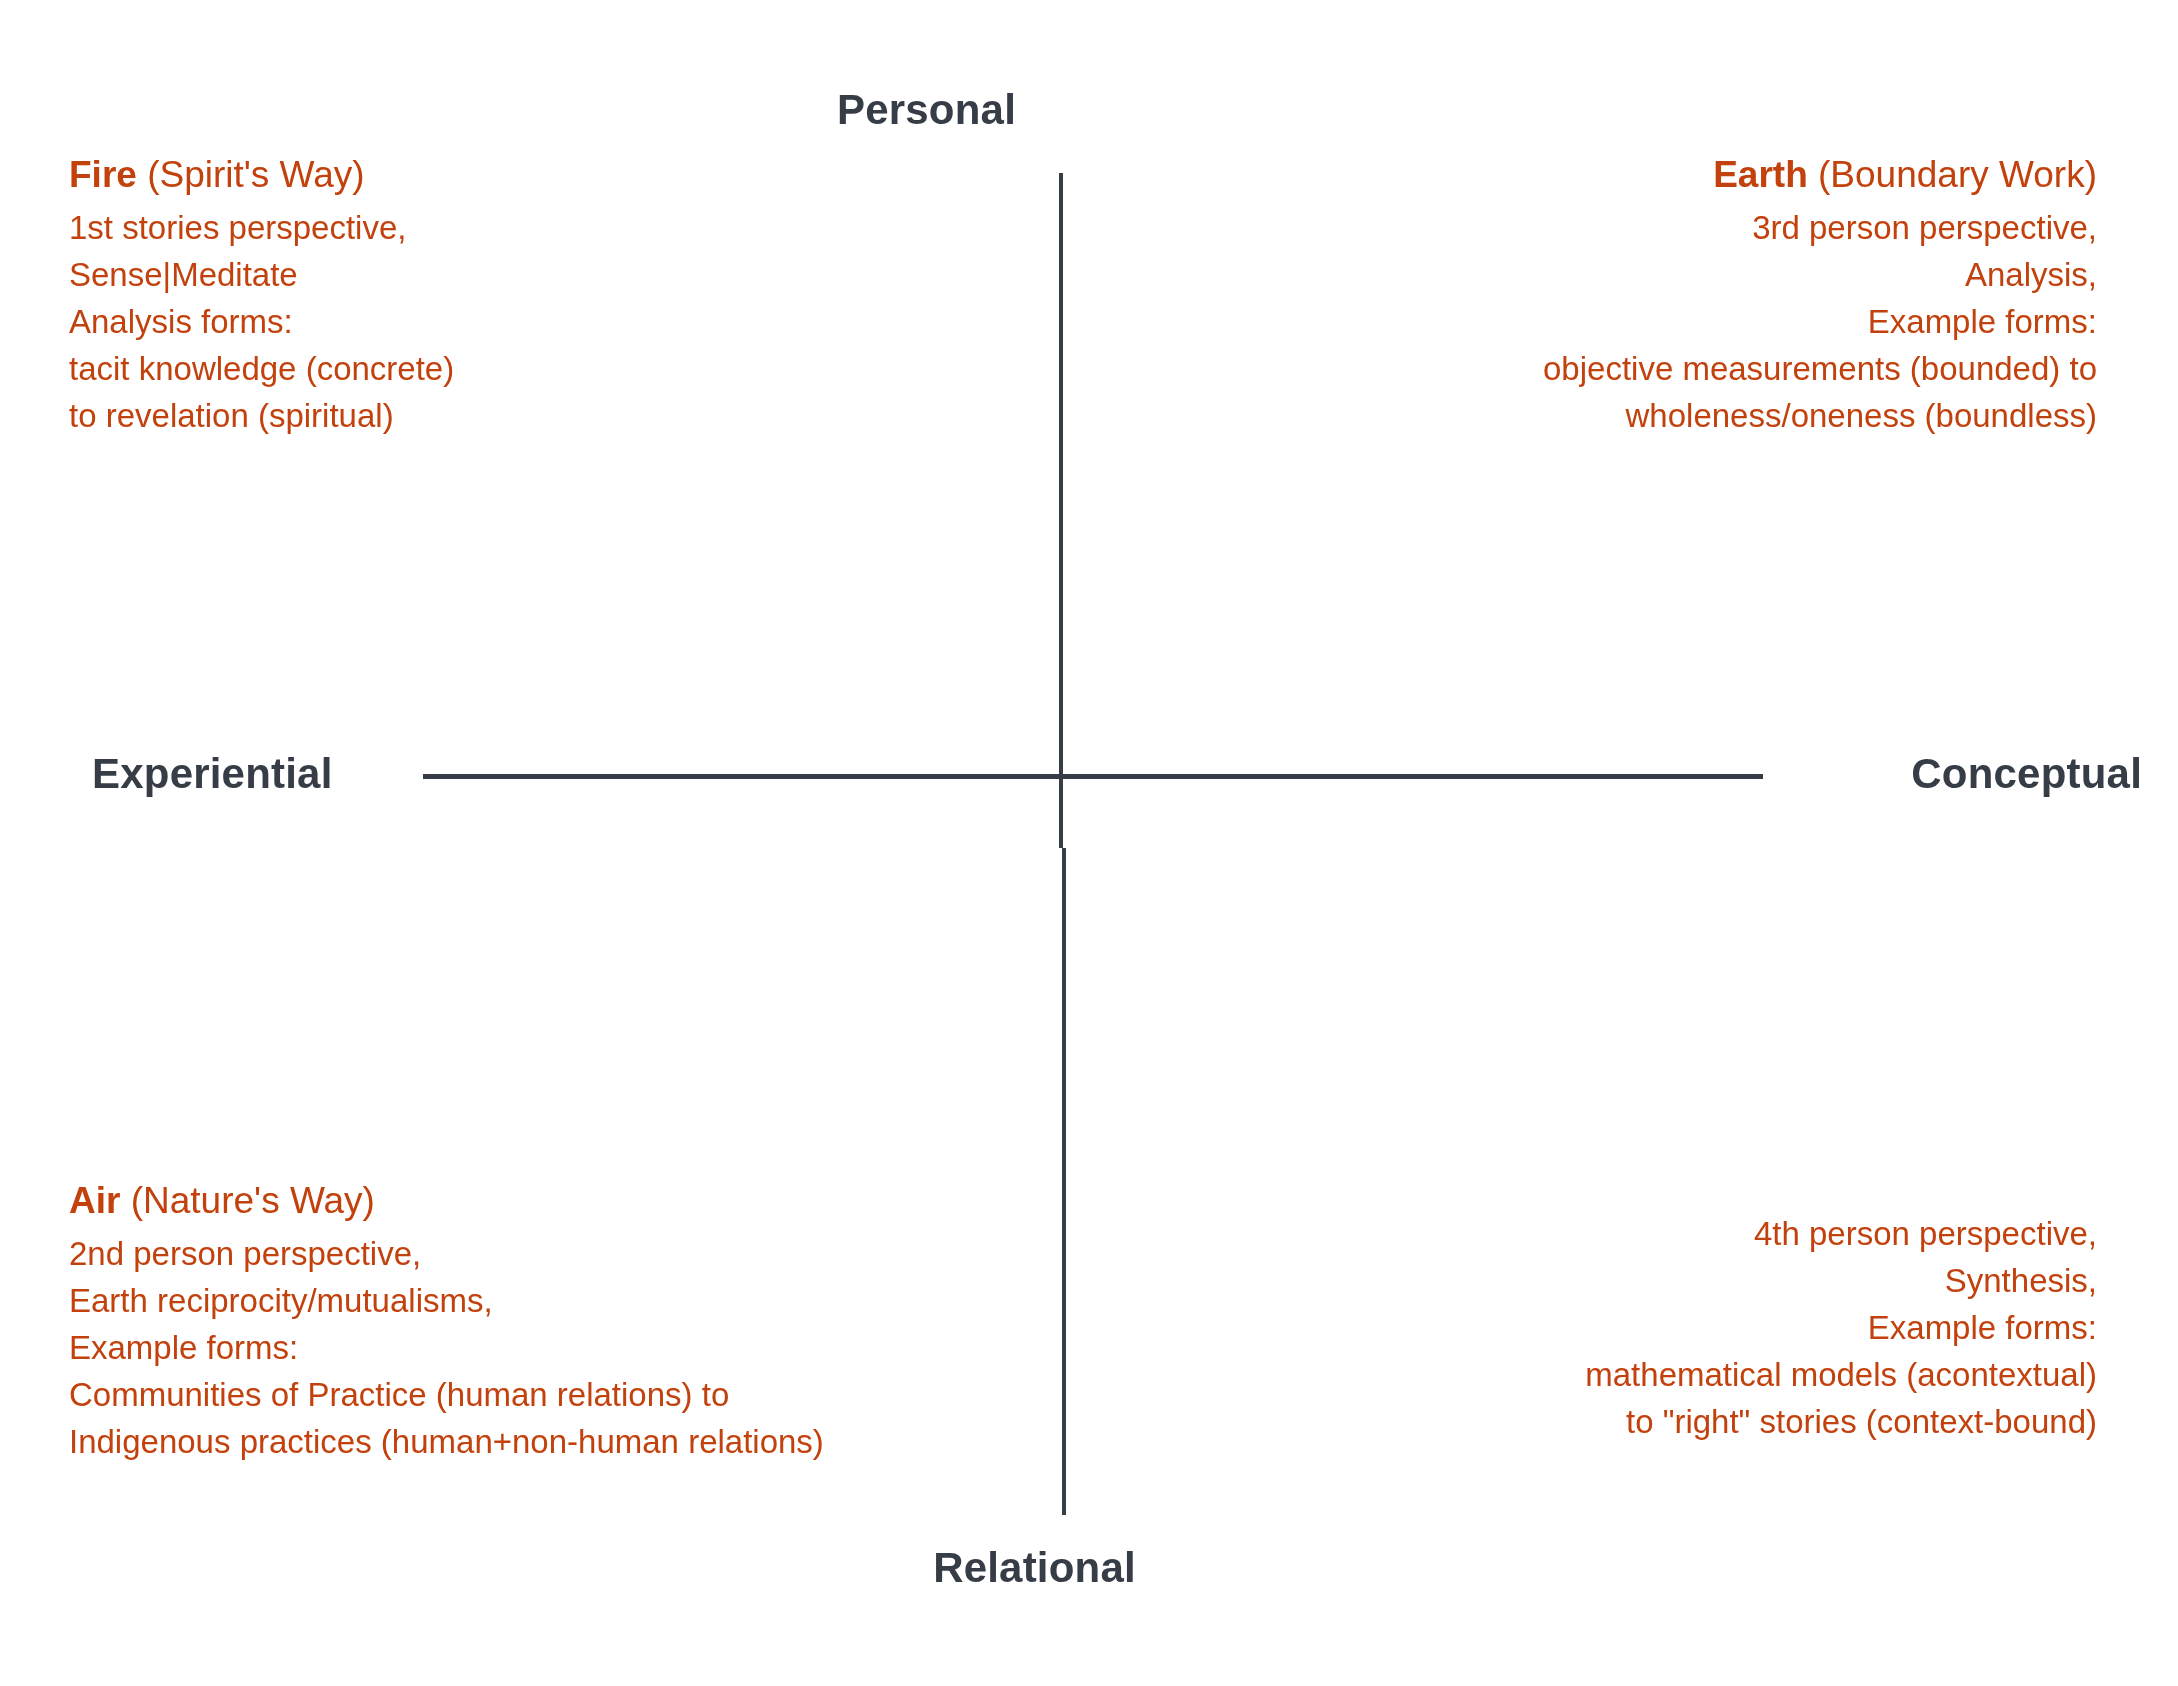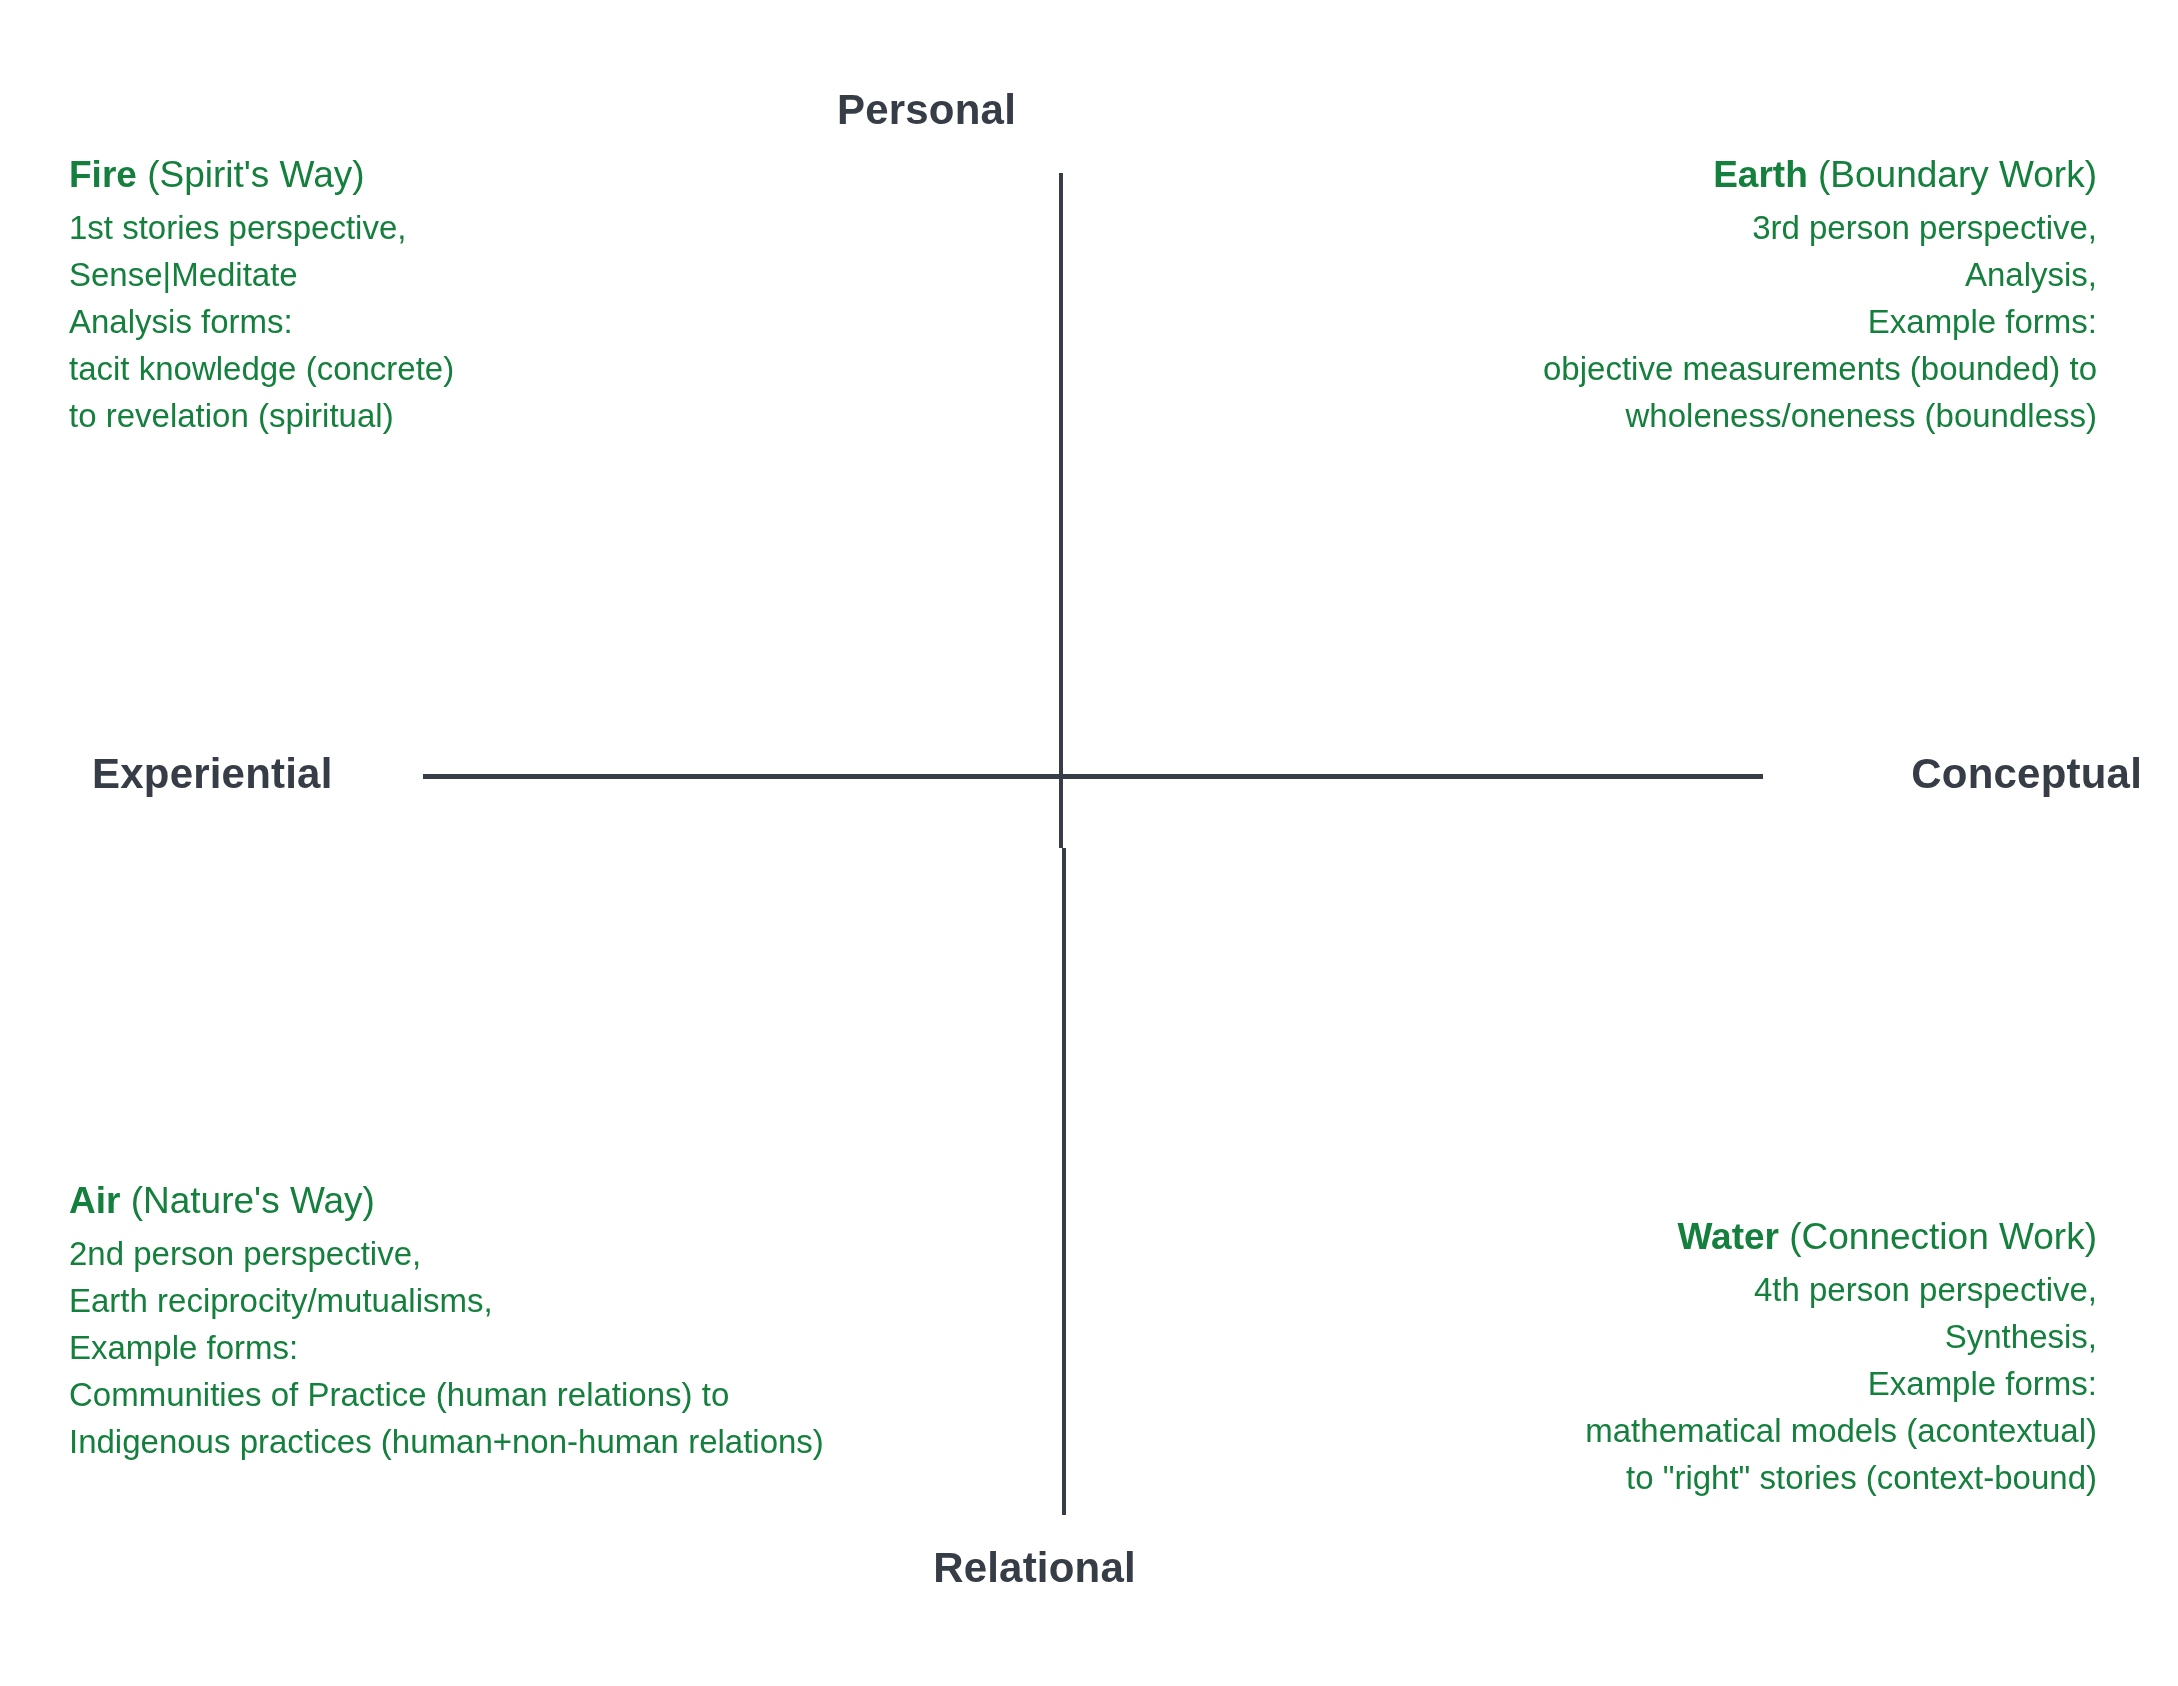--- a/index.html
+++ b/index.html
@@ -58,21 +58,21 @@
   .pole-top    { top: 87px;  left: 0; width: 1853px; text-align: center; }
   .pole-bottom { top: 1545px; left: 0; width: 2069px; text-align: center; }
   .pole-left   { top: 751px; left: 92px; }
   .pole-right  { top: 751px; right: 36px; margin-left: 24px; }
 
   
   .quad {
     position: absolute;
     font-size: 33px;
     line-height: 47px;
-    color: #15803d;
+    color: #c2410c;
   }
   .quad .q-title {
     font-size: 37px;
     line-height: 54px;
     margin-bottom: 1.9px;
     white-space: nowrap;
   }
   .quad .q-title .q-elem {
     font-weight: bold;
   }
@@ -127,24 +127,20 @@
       <span>(Nature's Way)</span>
     </div>
     <div class="q-line">2nd person perspective,</div>
     <div class="q-line">Earth reciprocity/mutualisms,</div>
     <div class="q-line">Example forms:</div>
     <div class="q-line">Communities of Practice (human relations) to</div>
     <div class="q-line">Indigenous practices (human+non-human relations)</div>
   </div>
 
   <div class="quad quad-water">
-    <div class="q-title">
-      <span class="q-elem">Water</span>
-      <span>(Connection Work)</span>
-    </div>
     <div class="q-line">4th person perspective,</div>
     <div class="q-line">Synthesis,</div>
     <div class="q-line">Example forms:</div>
     <div class="q-line">mathematical models (acontextual)</div>
     <div class="q-line">to "right" stories (context-bound)</div>
   </div>
 
 </div>
 
 

